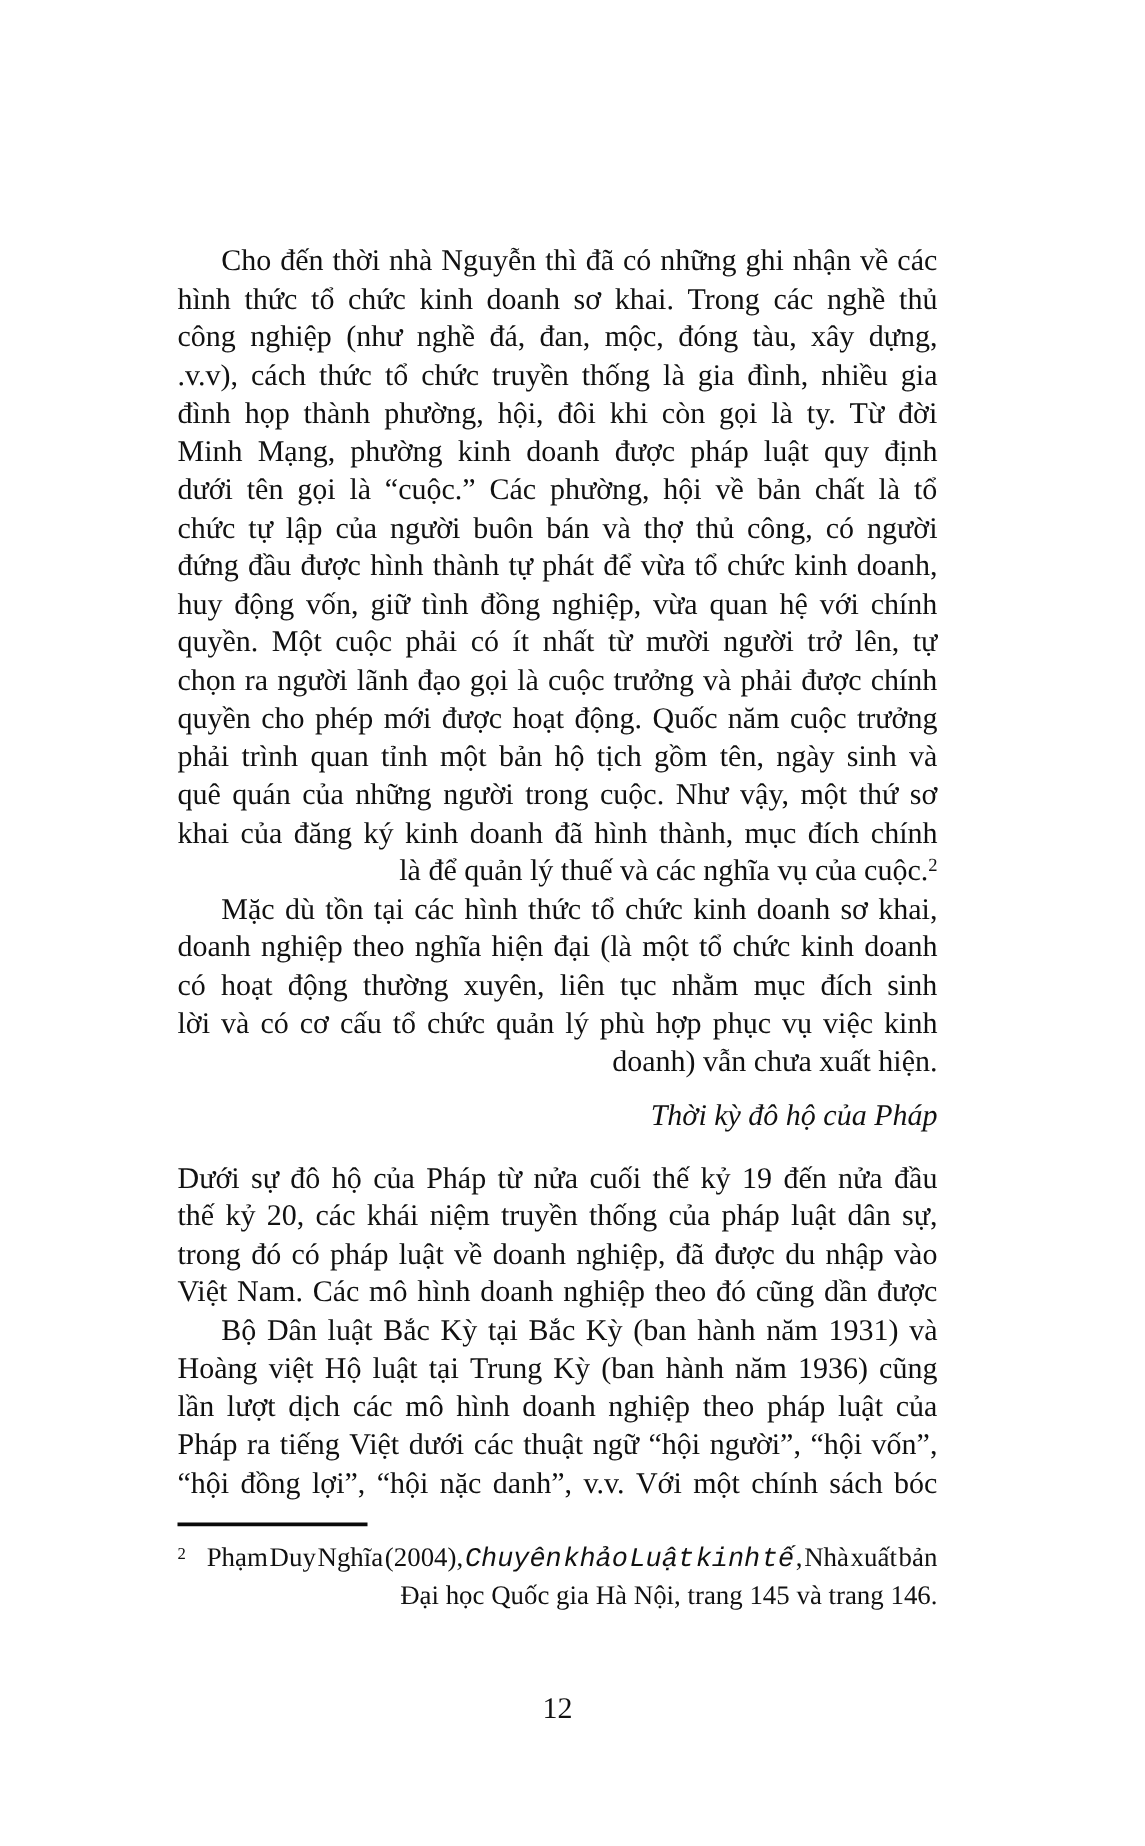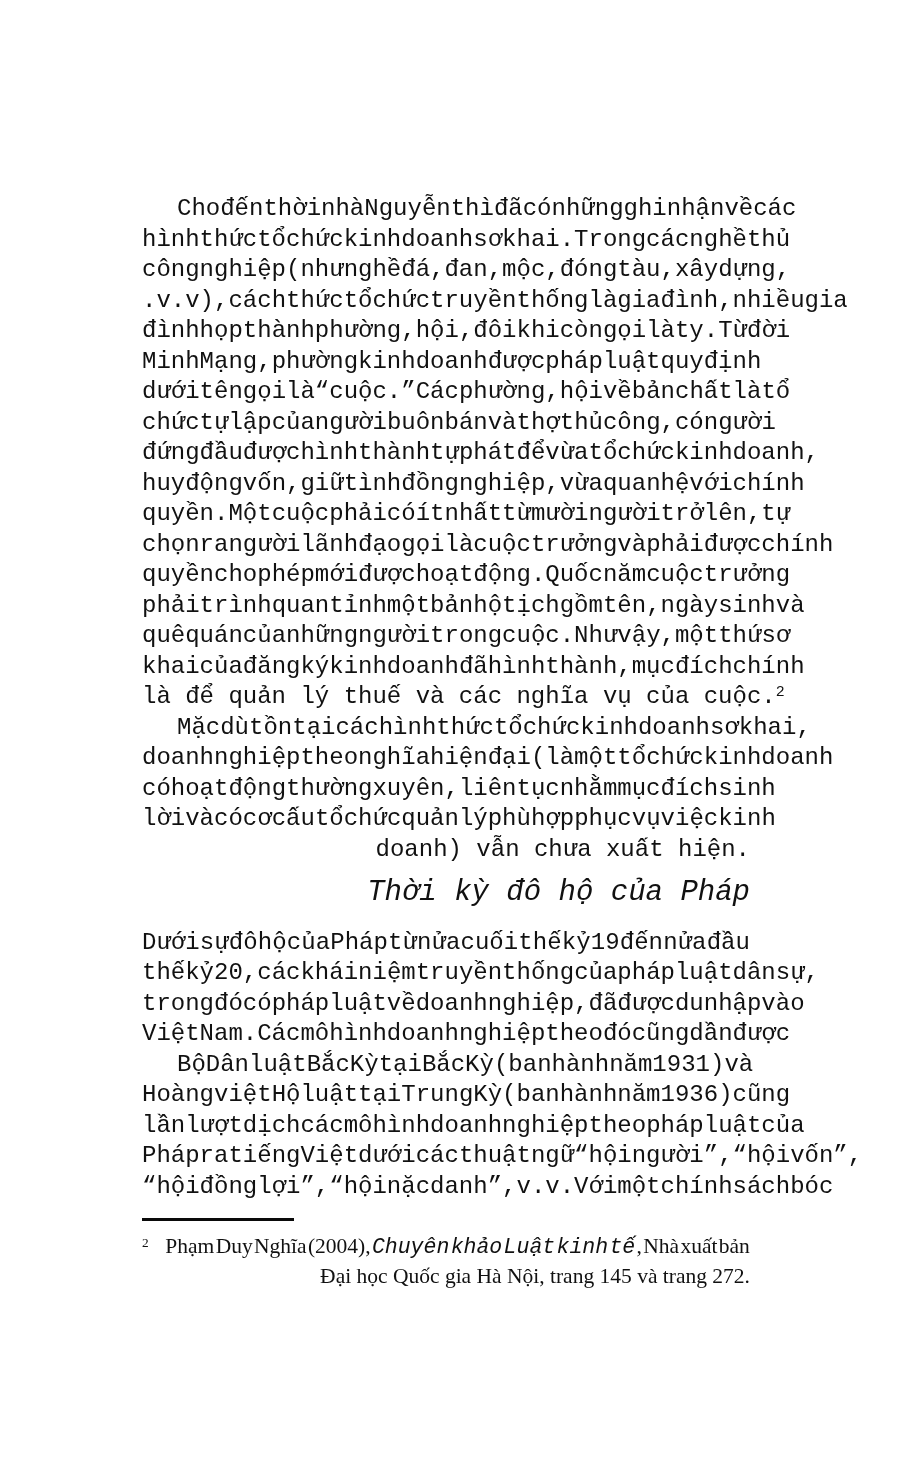--- a/index.html
+++ b/index.html
@@ -17,42 +17,41 @@
     overflow: hidden;
   }
   .text-block {
     position: absolute;
     left: 142px;
     top: 194px;
     width: 608px;
   }
   .para {
     font-size: 24px;
-    font-family: Liberation Mono, monospace;
   }
   .line {
     box-sizing: border-box;
     width: 100%;
     height: 30.5px;
     line-height: 30.5px;
     white-space: pre;
   }
   
   .line.j {
     display: flex;
     justify-content: space-between;
     align-items: baseline;
   }
   .line.j > span { white-space: pre; }
   .line.last { text-align: right; }
   .para.indent .line:first-child { padding-left: 35px; }
   .para.heading {
     font-style: italic;
     margin: 13px 0 19px 0;
-    font-size: 29px;
+    font-size: 24px;
   }
   .i { font-style: italic; font-family: Liberation Mono, monospace; }
   .sup {
     font-size: 0.62em;
     position: relative;
     top: -0.48em;
   }
   .tab { flex: 0 0 14px; width: 14px; display: inline-block; }
   .footnote {
     margin-top: 16px;
@@ -118,16 +117,17 @@
       <div class="para body indent">
         <div class="line j"><span>Bộ</span><span>Dân</span><span>luật</span><span>Bắc</span><span>Kỳ</span><span>tại</span><span>Bắc</span><span>Kỳ</span><span>(ban</span><span>hành</span><span>năm</span><span>1931)</span><span>và</span></div>
         <div class="line j"><span>Hoàng</span><span>việt</span><span>Hộ</span><span>luật</span><span>tại</span><span>Trung</span><span>Kỳ</span><span>(ban</span><span>hành</span><span>năm</span><span>1936)</span><span>cũng</span></div>
         <div class="line j"><span>lần</span><span>lượt</span><span>dịch</span><span>các</span><span>mô</span><span>hình</span><span>doanh</span><span>nghiệp</span><span>theo</span><span>pháp</span><span>luật</span><span>của</span></div>
         <div class="line j"><span>Pháp</span><span>ra</span><span>tiếng</span><span>Việt</span><span>dưới</span><span>các</span><span>thuật</span><span>ngữ</span><span>“hội</span><span>người”,</span><span>“hội</span><span>vốn”,</span></div>
         <div class="line j"><span>“hội</span><span>đồng</span><span>lợi”,</span><span>“hội</span><span>nặc</span><span>danh”,</span><span>v.v.</span><span>Với</span><span>một</span><span>chính</span><span>sách</span><span>bóc</span></div>
       </div>
       <div class="footnote">
         <div class="fn-rule"></div>
         <div class="line j"><span class="sup">2</span><span class="tab"></span><span>Phạm</span><span>Duy</span><span>Nghĩa</span><span>(2004),</span><span class="i">Chuyên</span><span class="i">khảo</span><span class="i">Luật</span><span class="i">kinh</span><span class="i">tế</span><span>,</span><span>Nhà</span><span>xuất</span><span>bản</span></div>
-        <div class="line last"><span>Đại học Quốc gia Hà Nội, trang 145 và trang 272.</span></div>
+        <div class="line last"><span>Đại học Quốc gia Hà Nội, trang 145 và trang 146.</span></div>
       </div>
     </main>
+  <div class="pageno">12</div>
 </div>
 
 </body></html>

